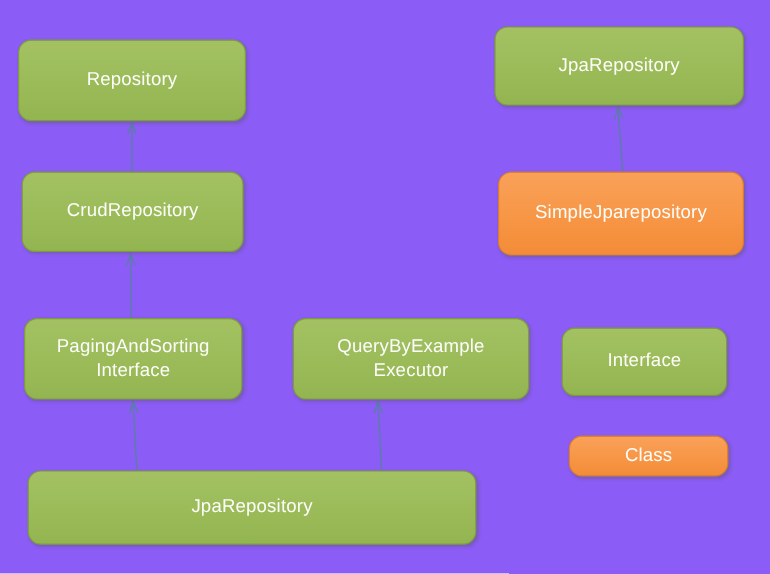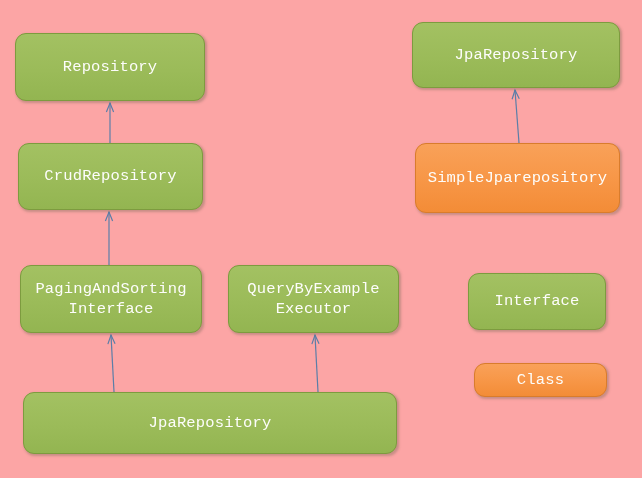--- a/index.html
+++ b/index.html
@@ -7,23 +7,22 @@
     padding: 0;
     background: #ffffff;
   }
   body {
     font-family: "Liberation Sans", sans-serif;
   }
   #diagram {
     position: relative;
     width: 642px;
     height: 478px;
-    background: #fca5a5;
+    background: #8b5cf6;
     overflow: hidden;
-    font-family: Liberation Mono, monospace;
   }
   #connector-layer {
     position: absolute;
     left: 0;
     top: 0;
     width: 642px;
     height: 478px;
     pointer-events: none;
   }
   .node {
@@ -81,21 +80,21 @@
         <line x1="519" y1="143" x2="515" y2="90" stroke="#5b7ea8" stroke-width="1.2"></line>
         <path d="M 519.2671098589881 98.70354947428504 L 515 90 L 512.0875281914844 99.24540469447399" fill="none" stroke="#5b7ea8" stroke-width="1.2" stroke-linejoin="miter"></path>
       </g>
     </svg>
 
   <div id="node-layer">
       <div class="node interface" style="left: 15px; top: 33px; width: 190px; height: 68px;"><span>Repository</span></div>
       <div class="node interface" style="left: 18px; top: 143px; width: 185px; height: 67px;"><span>CrudRepository</span></div>
       <div class="node interface" style="left: 20px; top: 265px; width: 182px; height: 68px;"><span>PagingAndSorting
 Interface</span></div>
-      <div class="node interface" style="left: 228px; top: 265px; width: 171px; height: 68px;"><span>QueryByExample
+      <div class="node interface" style="left: 244px; top: 265px; width: 197px; height: 68px;"><span>QueryByExample
 Executor</span></div>
       <div class="node interface" style="left: 23px; top: 392px; width: 374px; height: 62px;"><span>JpaRepository</span></div>
       <div class="node interface" style="left: 412px; top: 22px; width: 208px; height: 66px;"><span>JpaRepository</span></div>
       <div class="node klass" style="left: 415px; top: 143px; width: 205px; height: 70px;"><span>SimpleJparepository</span></div>
       <div class="node interface" style="left: 468px; top: 273px; width: 138px; height: 57px;"><span>Interface</span></div>
       <div class="node klass" style="left: 474px; top: 363px; width: 133px; height: 34px;"><span>Class</span></div>
     </div>
 
 </div>
 

